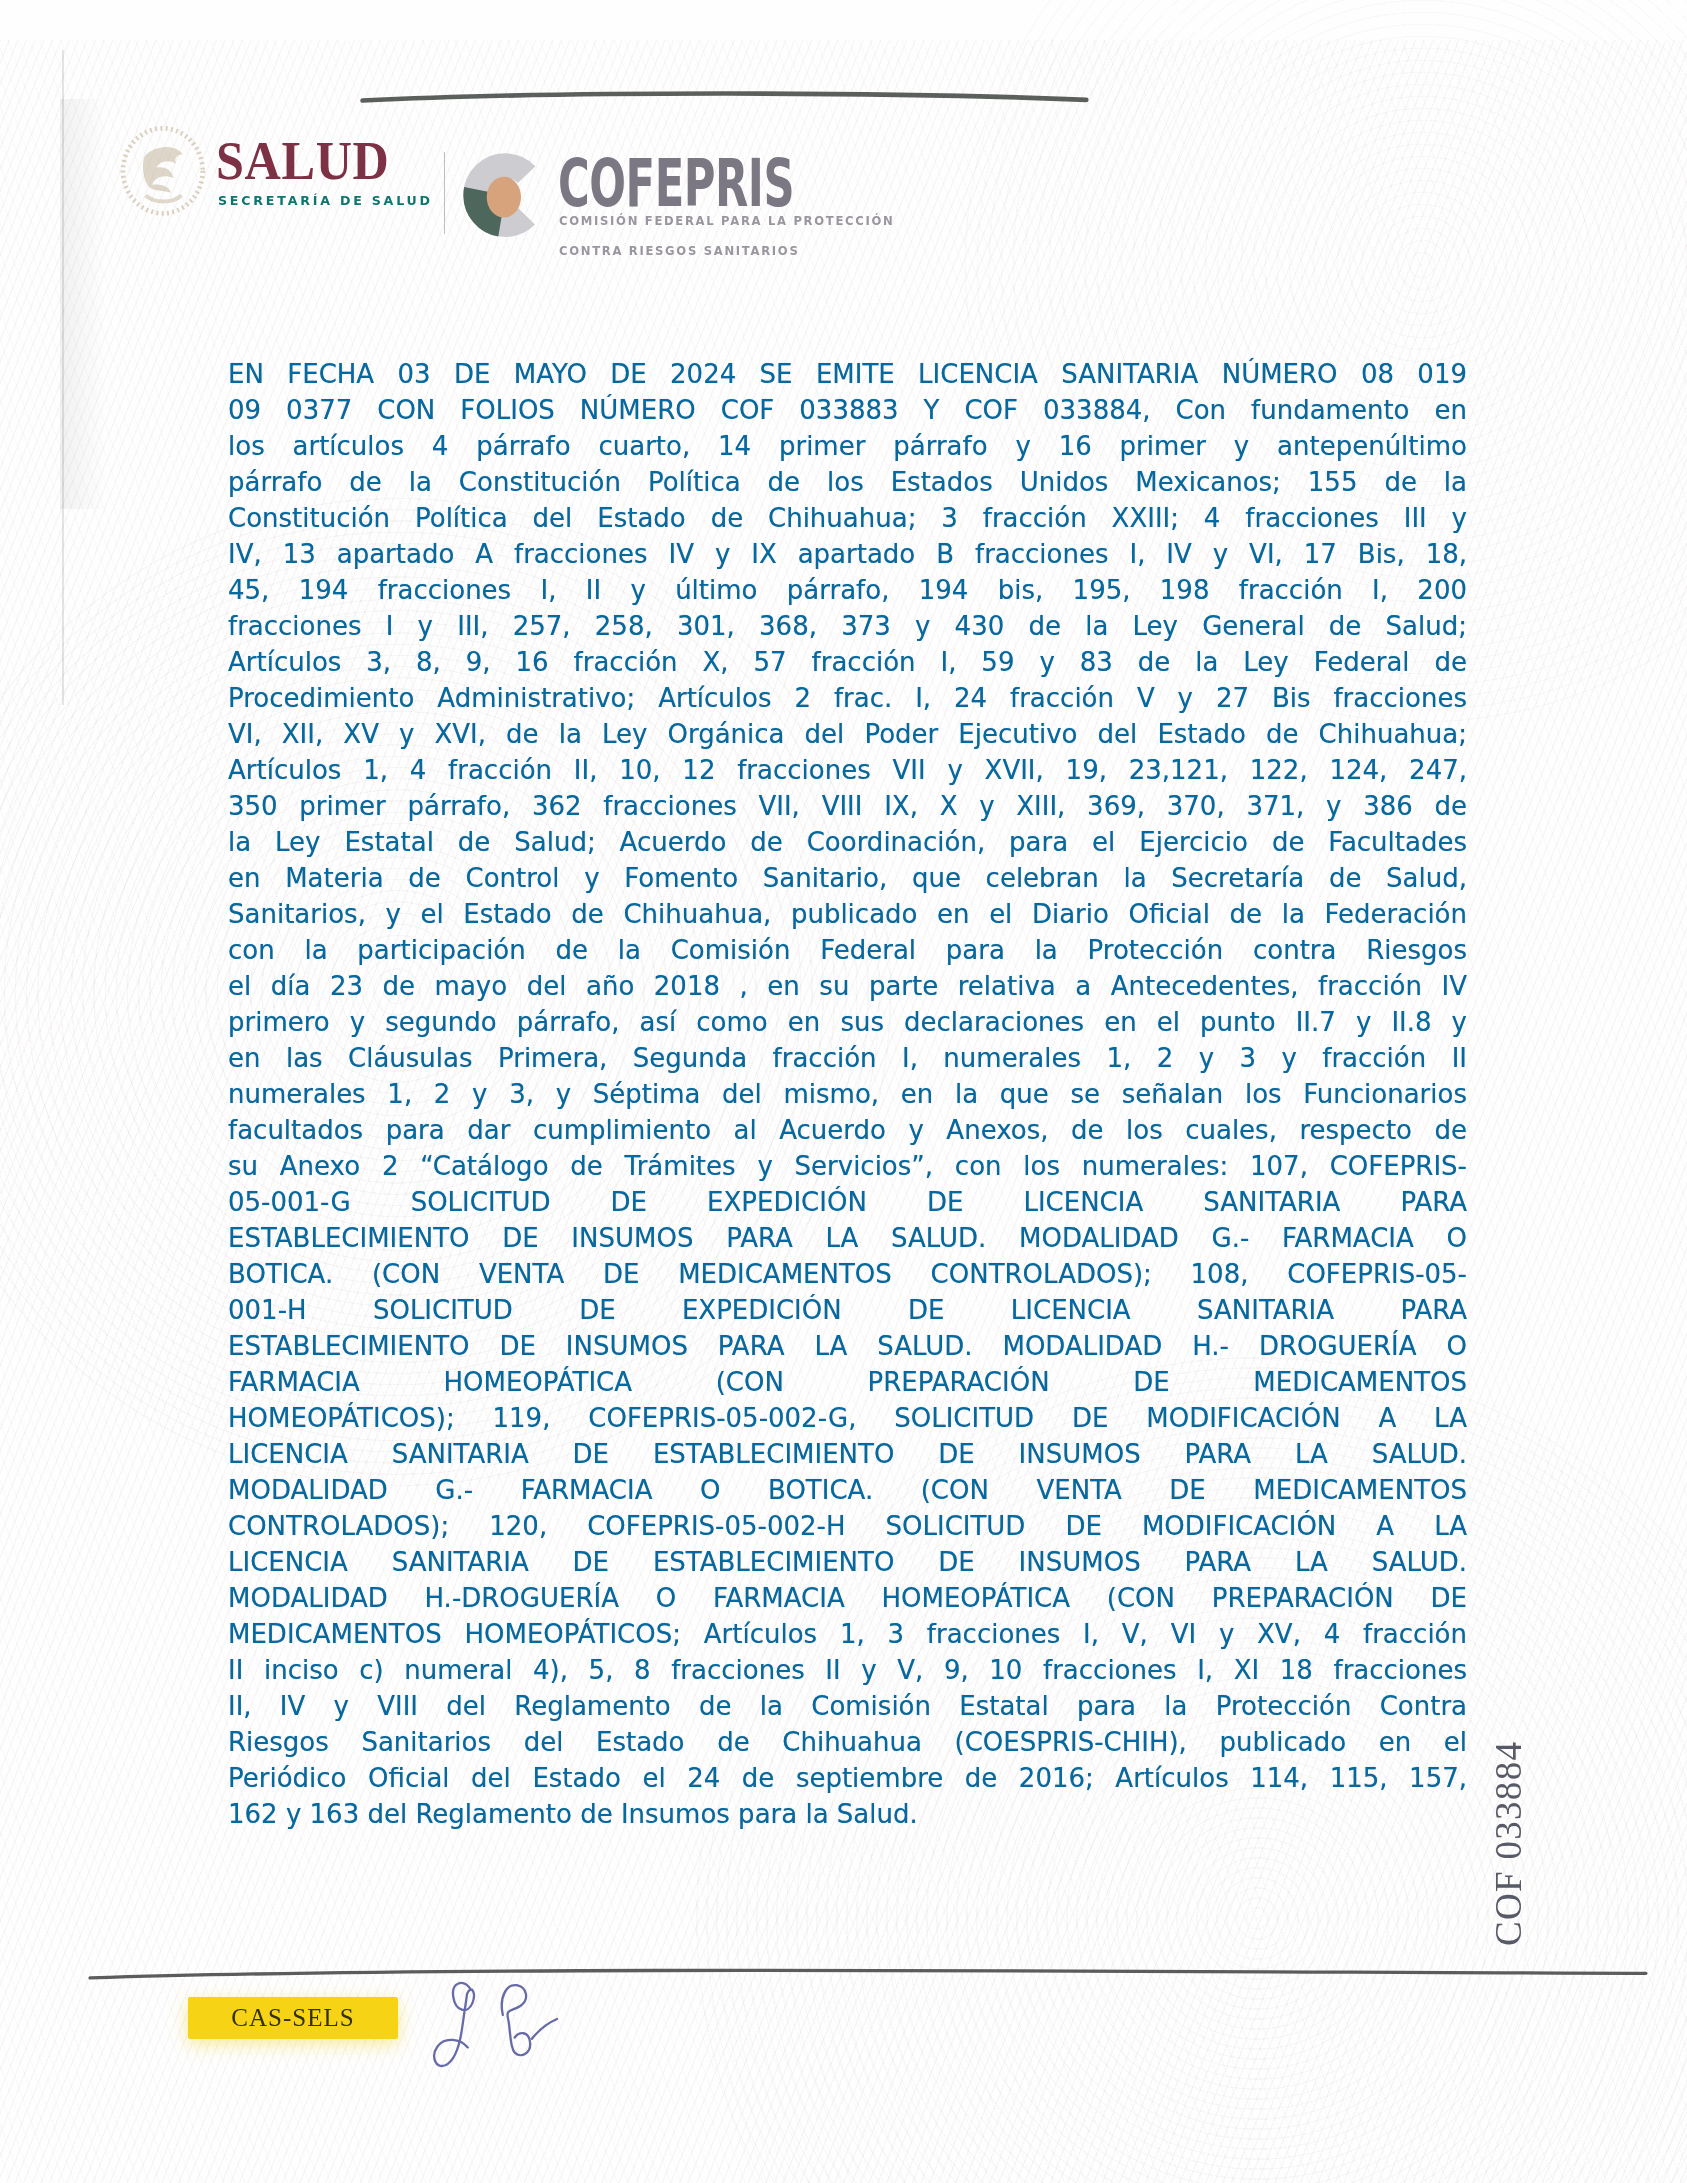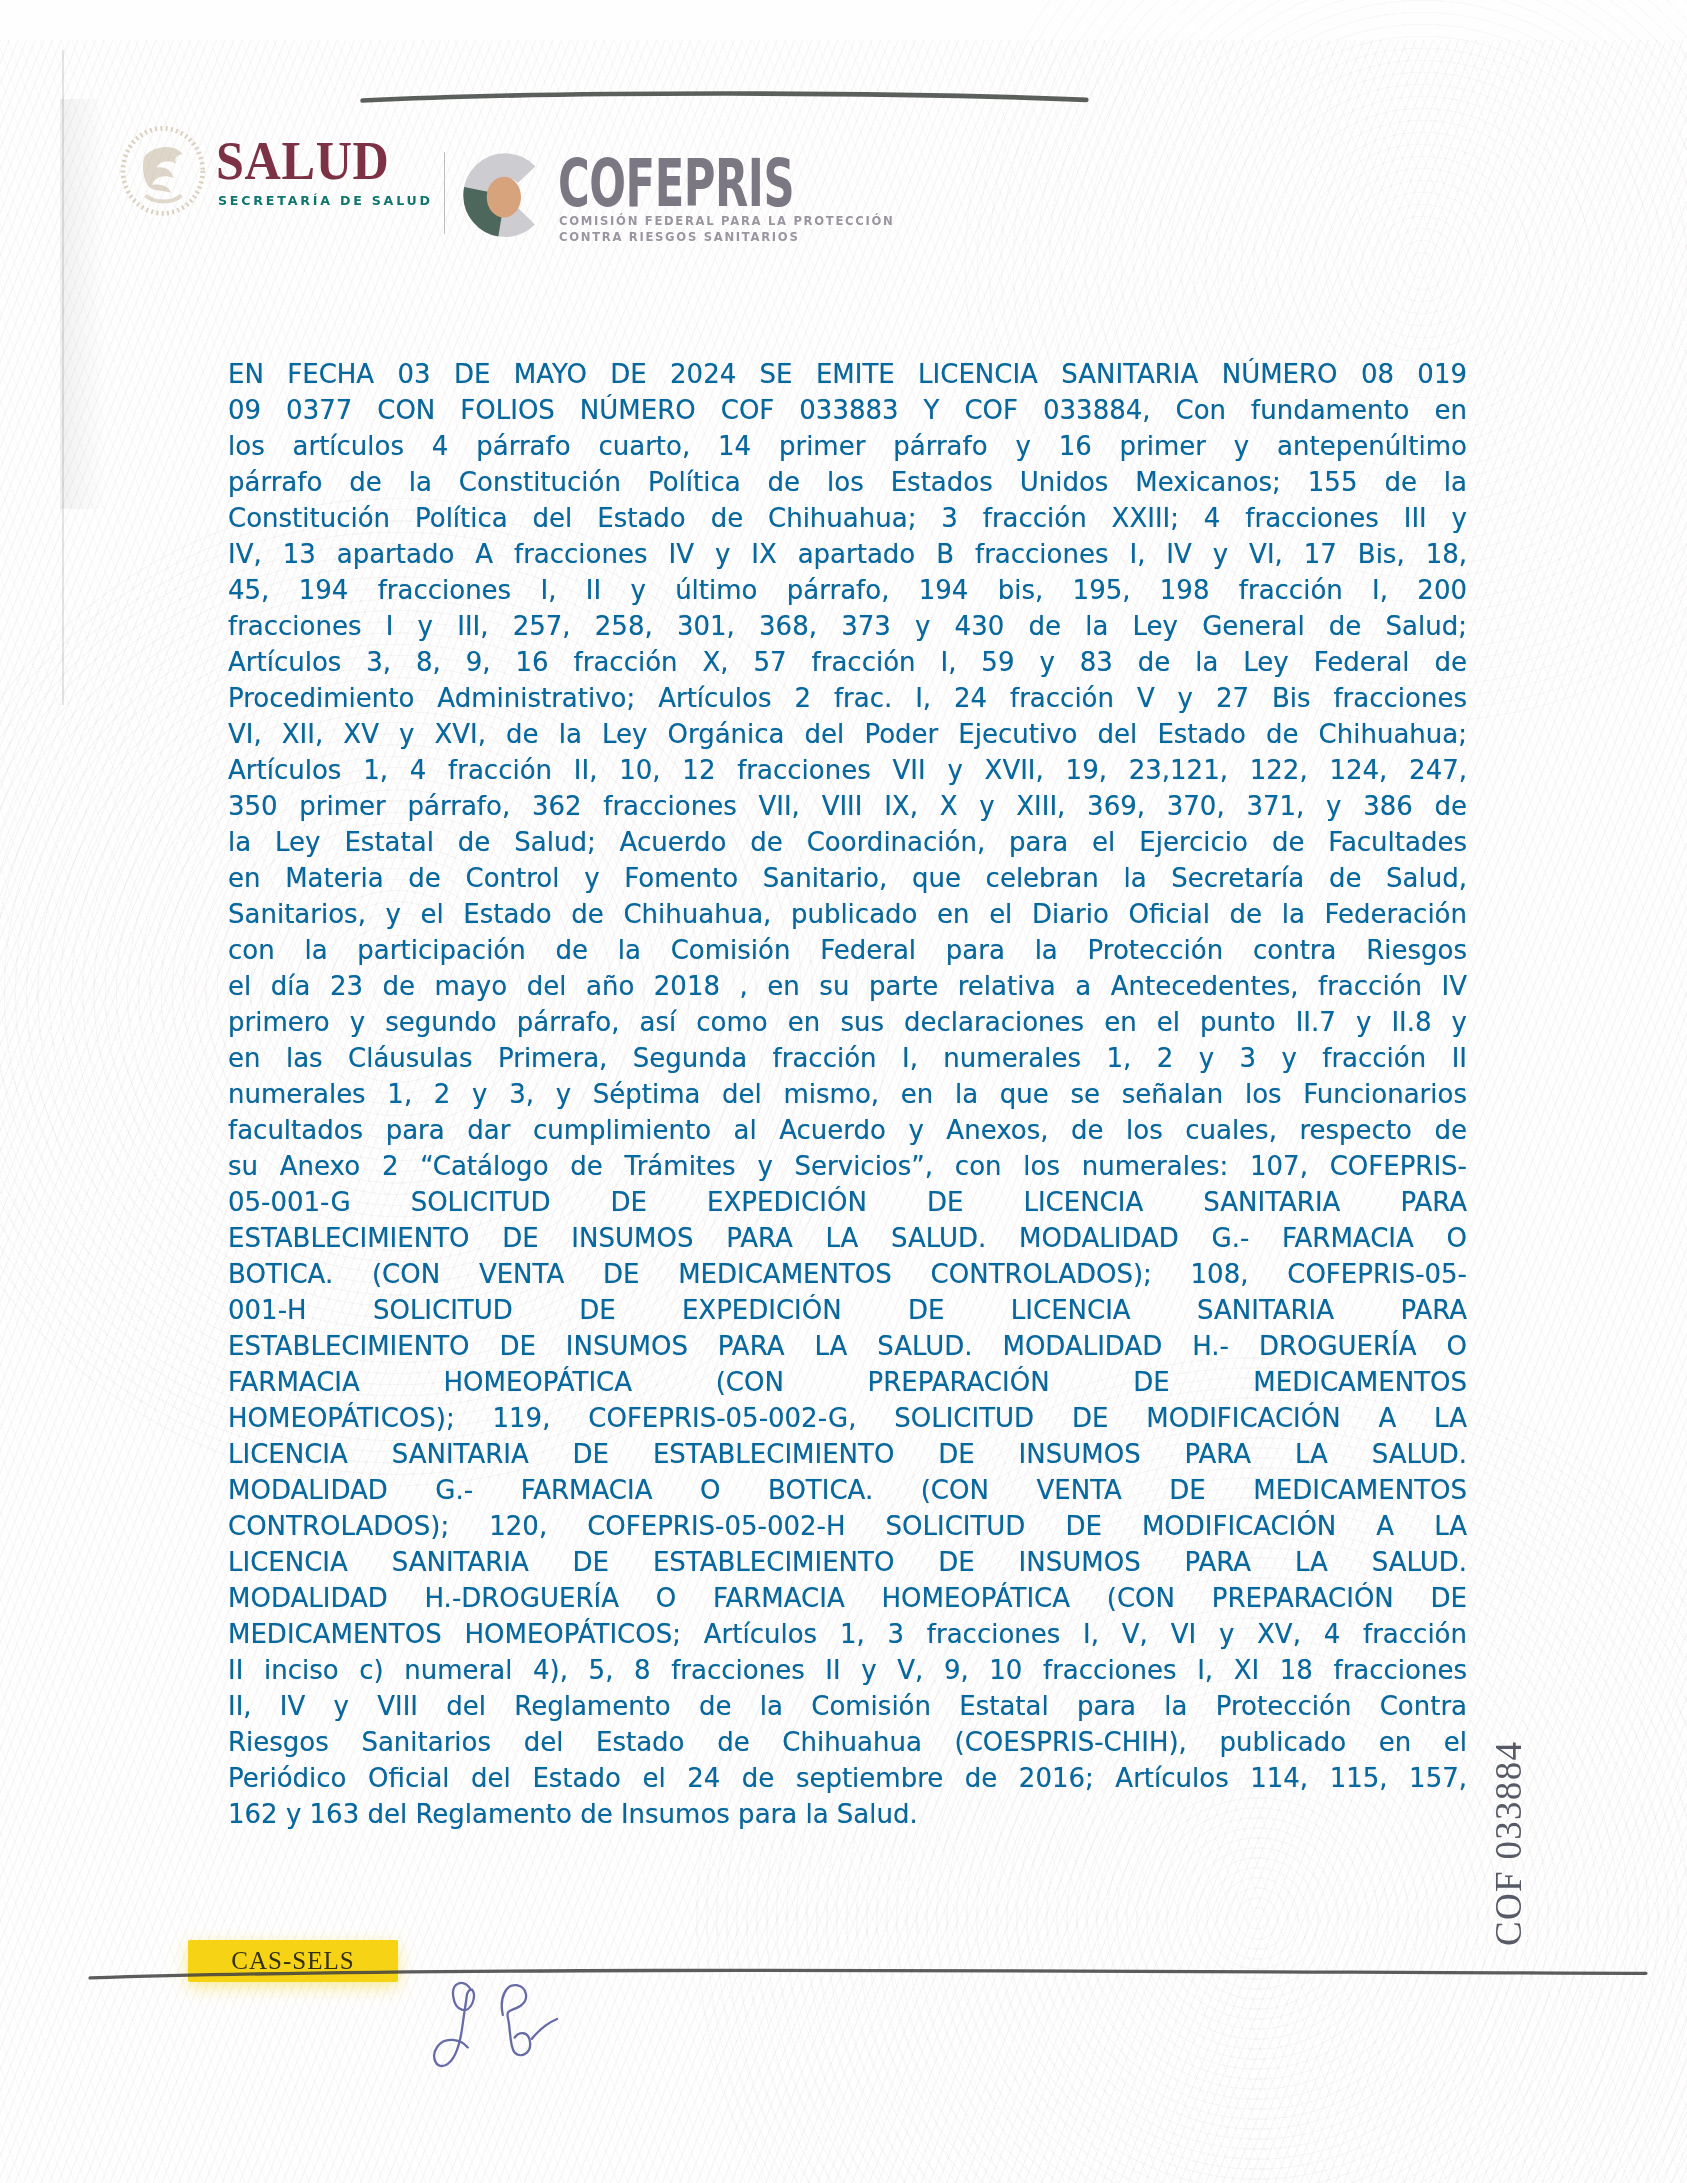--- a/index.html
+++ b/index.html
@@ -25,38 +25,38 @@
   .salud-title{position:absolute;left:216px;top:135px;font-family:"Liberation Serif",serif;
     font-weight:bold;font-size:54px;line-height:53px;color:#7c3145;letter-spacing:0.7px;
     transform:scaleX(0.93);transform-origin:0 0;}
   .salud-sub{position:absolute;left:218px;top:193px;font-size:12.6px;letter-spacing:2.8px;
     color:#0f766e;font-weight:bold;}
   .logo-divider{position:absolute;left:444px;top:152px;width:1.3px;height:82px;background:#bdbdc2;}
   .cofepris-title{position:absolute;left:558px;top:152px;font-size:66px;line-height:64px;
     font-weight:bold;color:#7b7884;letter-spacing:-0.7px;transform:scaleX(0.655);transform-origin:0 0;
     font-family:"DejaVu Sans",sans-serif;}
   .cof-sub{position:absolute;left:559px;font-size:11.6px;letter-spacing:1.7px;color:#9a96a0;font-weight:bold;}
-  .cof-sub1{top:214px;} .cof-sub2{top:230px;}
+  .cof-sub1{top:214px;} .cof-sub2{top:244px;}
   .emblem{position:absolute;left:119px;top:125px;}
   .cmark{position:absolute;left:463px;top:144px;}
 
   
   .body-text{position:absolute;left:228px;top:356px;width:1239px;color:#0369a1;
     font-size:26px;line-height:36px;text-shadow:0 0 0.8px rgba(58,62,71,0.5);}
   .bline{height:36px;overflow:hidden;text-align:justify;}
   .bline::after{content:"";display:inline-block;width:100%;height:0;}
   .bline.last{text-align:left;}
   .bline.last::after{content:none;}
 
   
   .folio-box{position:absolute;left:1530px;top:1673px;width:42px;height:273px;}
   .folio-box span{position:absolute;left:0;bottom:0;white-space:nowrap;
     font-family:"Liberation Serif",serif;font-size:37px;color:#464a57;letter-spacing:1.3px;
     transform-origin:0 100%;transform:rotate(-90deg);opacity:.9;}
-  .stamp{position:absolute;left:188px;top:1940px;width:210px;height:42px;background:#f7d316;
+  .stamp{position:absolute;left:188px;top:1997px;width:210px;height:42px;background:#f7d316;
     border-radius:2px;box-shadow:0 5.3px 17px rgba(244,212,30,0.45);
     display:flex;align-items:center;justify-content:center;}
   .stamp span{font-family:"Liberation Serif",serif;font-size:25px;color:#33300f;letter-spacing:1px;}
   .overlay-svg{position:absolute;left:0;top:0;width:1687px;height:2183px;pointer-events:none;}
 </style>
 </head>
 <body>
 
 <div id="page">
 

